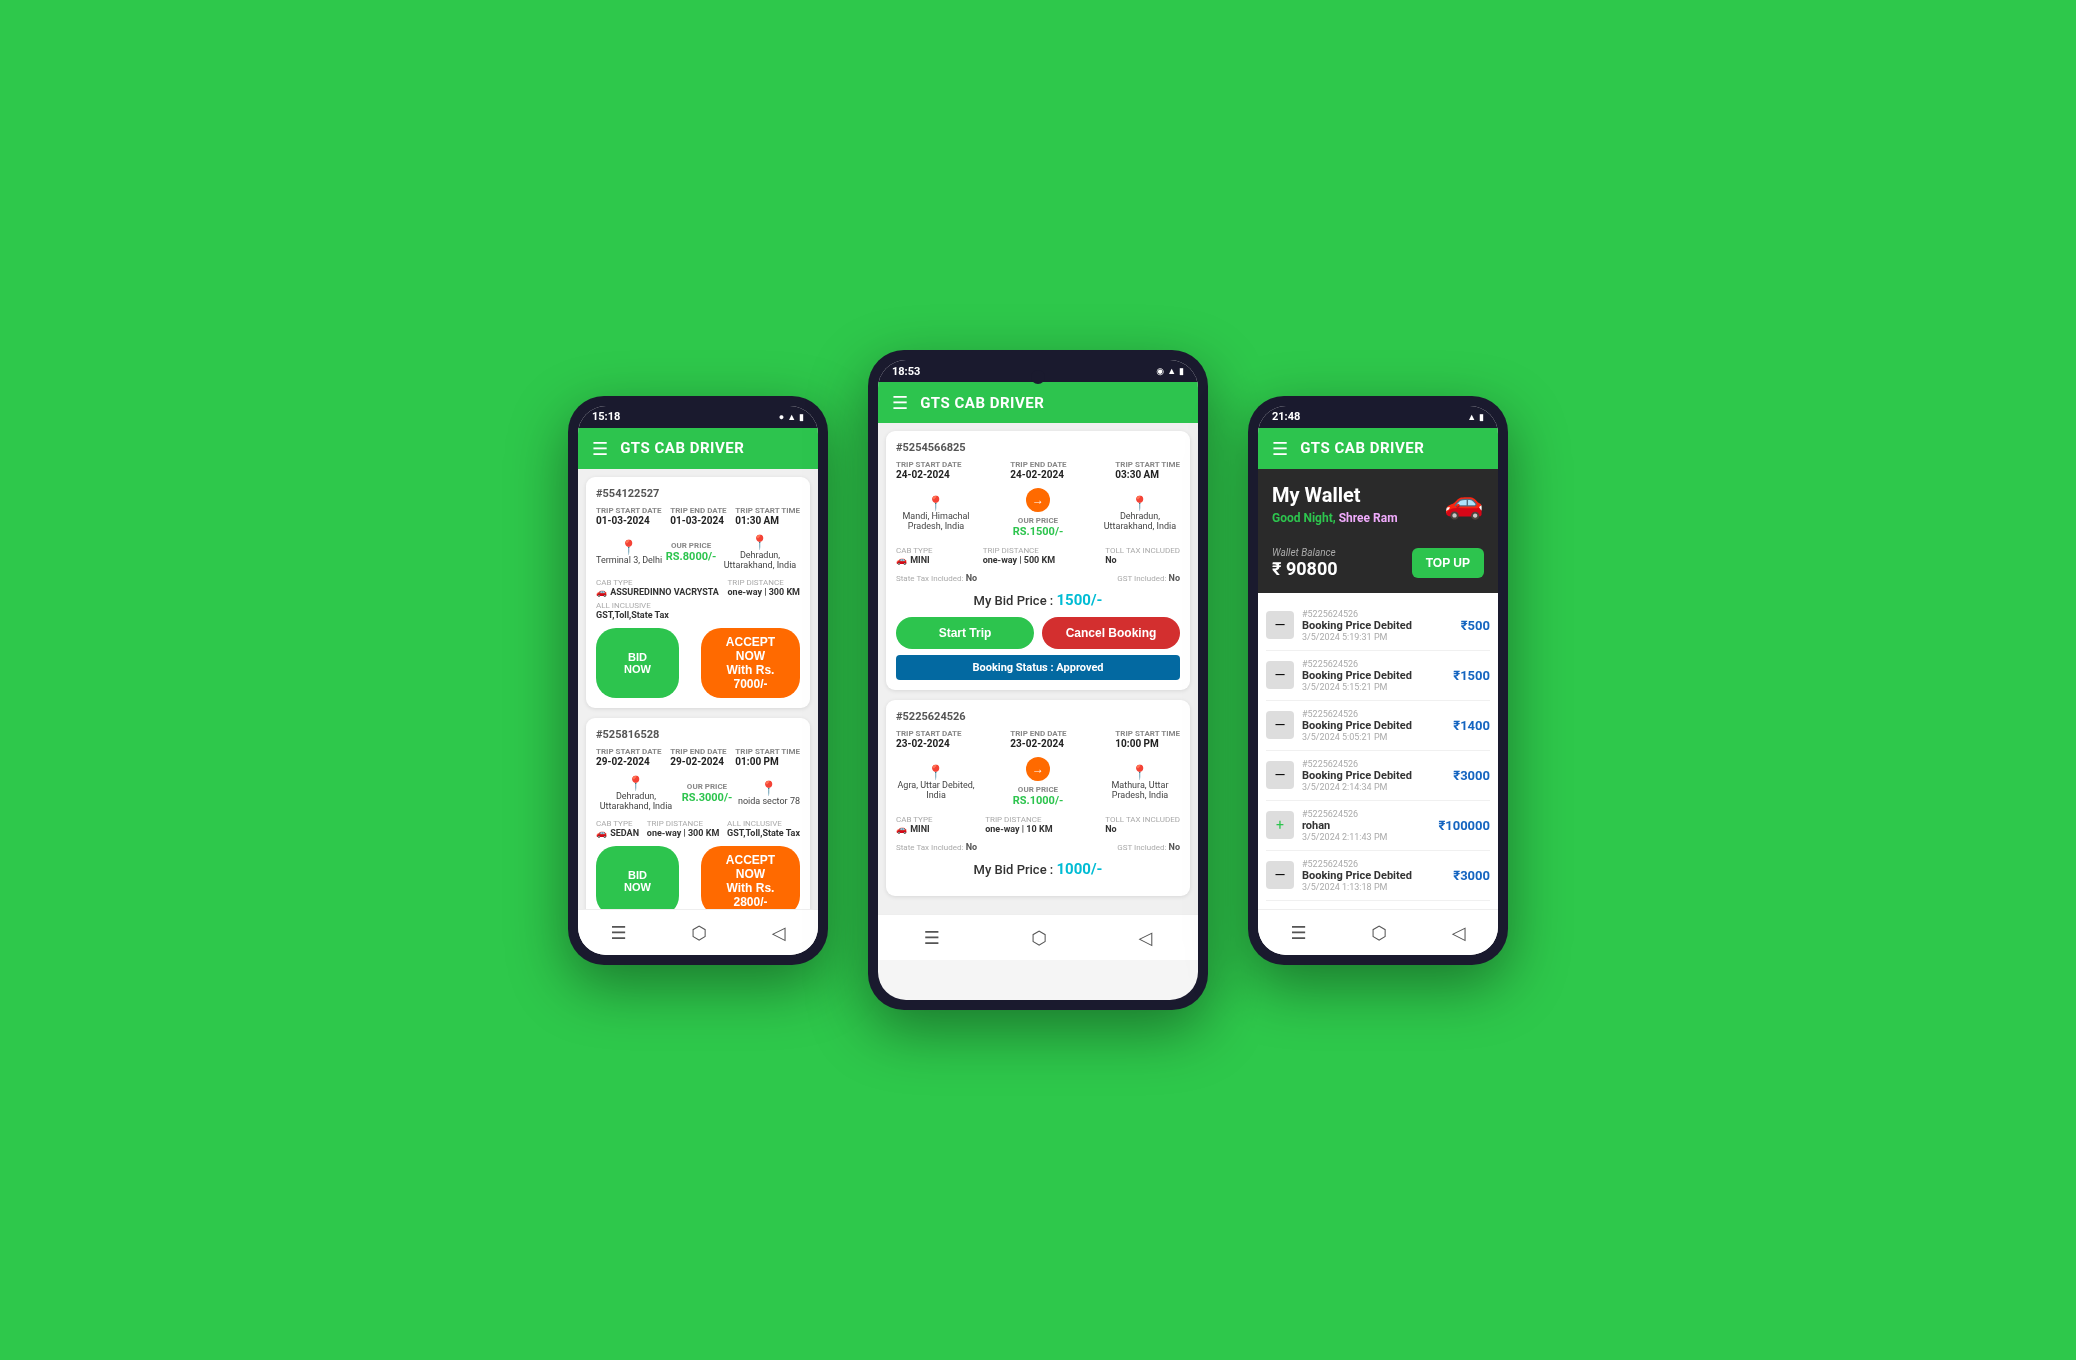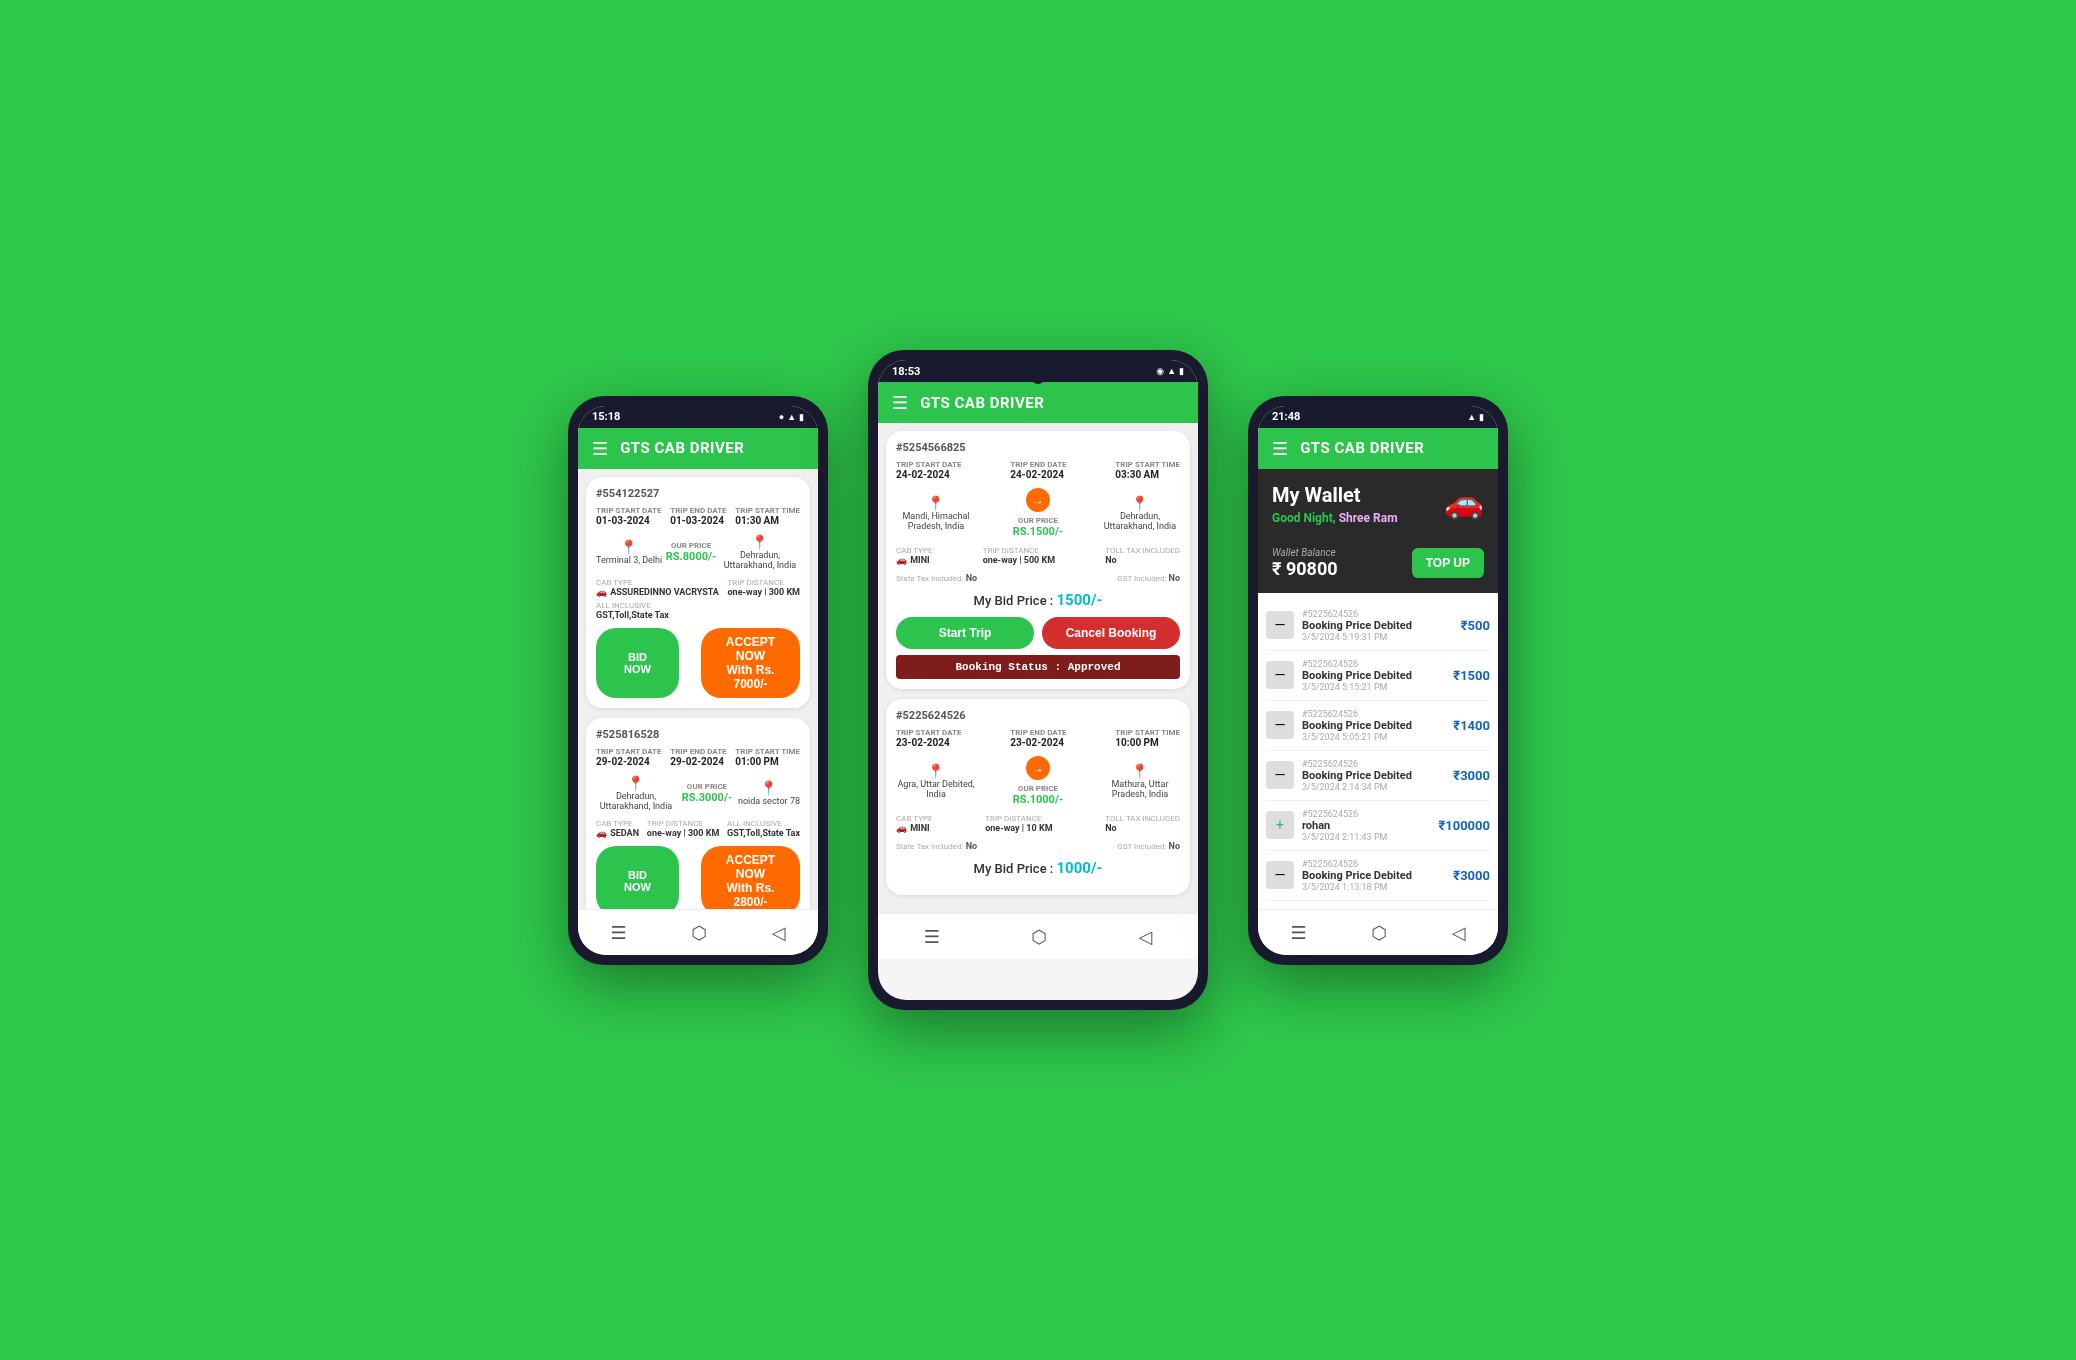--- a/index.html
+++ b/index.html
@@ -68,21 +68,21 @@
       overflow-y: auto;
       padding: 8px;
     }
     .phone.center .phone-content { max-height: 580px; }
     .phone.left .phone-content { max-height: 440px; }
     .phone.right .phone-content { max-height: 440px; }
 
     
     .booking-card {
       background: white;
-      border-radius: 16px;
+      border-radius: 9px;
       margin-bottom: 10px;
       padding: 10px;
       box-shadow: 0 1px 4px rgba(0,0,0,0.1);
     }
     .booking-id { font-size: 11px; color: #555; font-weight: bold; margin-bottom: 6px; }
     .trip-dates {
       display: flex;
       justify-content: space-between;
       margin-bottom: 8px;
       font-size: 9px;
@@ -186,29 +186,28 @@
       border: none;
       border-radius: 20px;
       padding: 7px 12px;
       font-weight: bold;
       font-size: 12px;
       cursor: pointer;
       text-align: center;
     }
 
     .status-bar-green {
-      background: #7f1d1d;
+      background: #0369a1;
       color: white;
       text-align: center;
       padding: 6px;
       font-size: 11px;
       font-weight: bold;
       border-radius: 4px;
       margin-top: 4px;
-      font-family: Liberation Mono, monospace;
     }
 
     
     .small-btn-row {
       display: flex;
       gap: 22px;
       justify-content: space-between;
       margin-top: 6px;
     }
 

